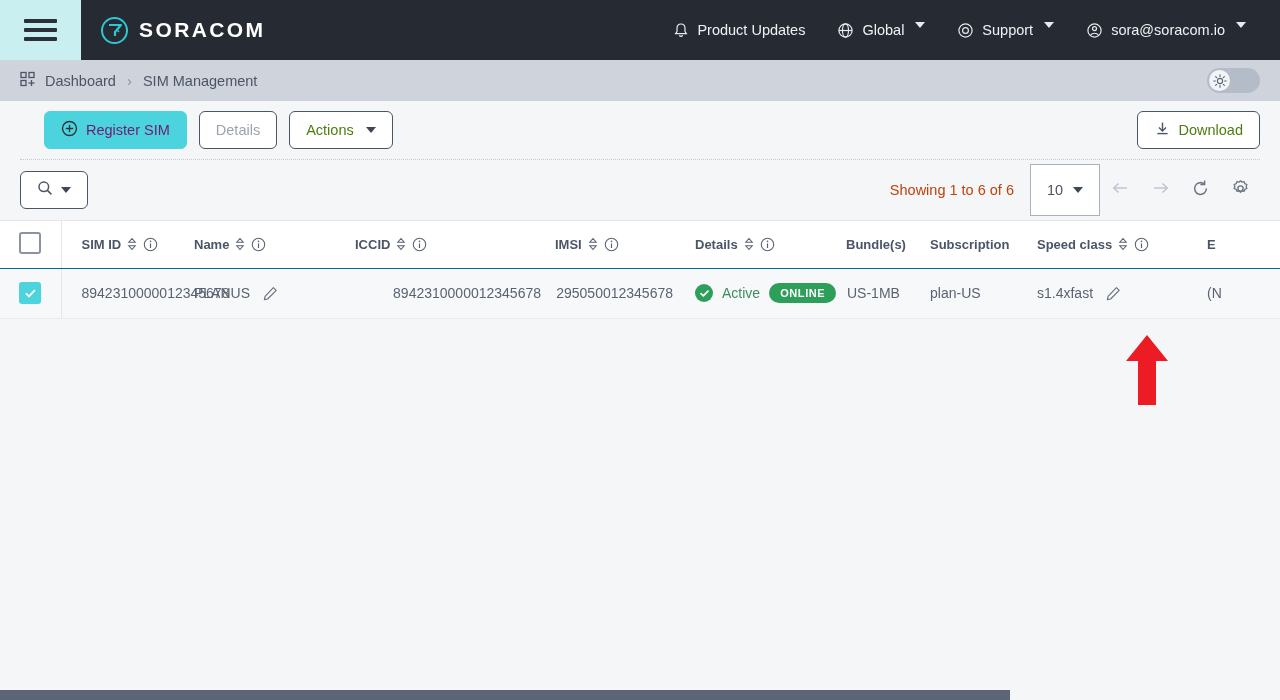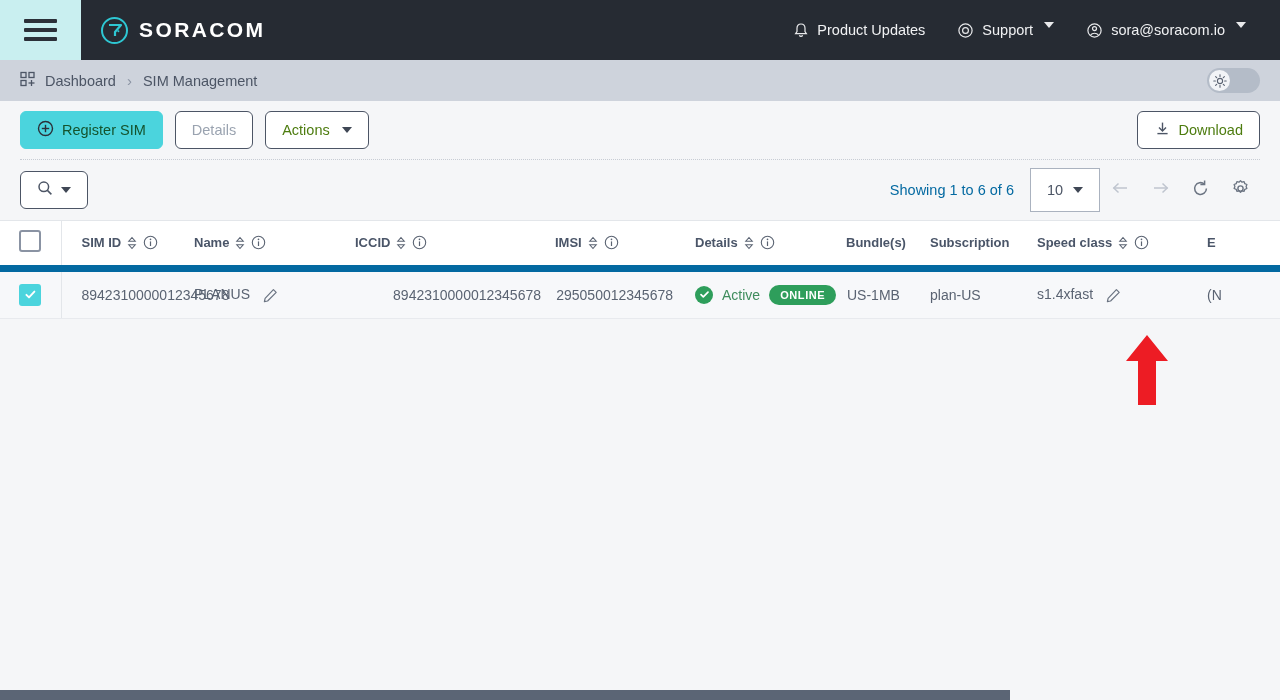--- a/index.html
+++ b/index.html
@@ -101,22 +101,23 @@
     height: 58px; padding: 0 20px;
   }
   .btn {
     height: 38px; border-radius: 6px;
     display: inline-flex; align-items: center; gap: 8px;
     padding: 0 16px; font-size: 14.5px; cursor: pointer;
     border: 1.6px solid #4c5565; background: #ffffff;
     color: #4d7c0f; white-space: nowrap;
   }
   .btn-primary {
-    background: #4bd4dd; border-color: #4bd4dd; color: #14532d;
+    background: #4bd4dd; border-color: #4bd4dd; color: #701a75;
     font-weight: 400;
+    margin-left: 24px;
   }
   .btn-disabled { color: #9aa3b0; border-color: #4c5565; cursor: default; }
   .btn .caret-dk {
     width: 0; height: 0; margin-left: 4px;
     border-left: 5px solid transparent;
     border-right: 5px solid transparent;
     border-top: 6px solid #3f4755;
   }
   .spacer { flex: 1; }
   .tb-gap { width: 12px; }
@@ -131,24 +132,24 @@
     display: flex; align-items: center;
     height: 60px; padding: 0 20px;
   }
   .searchbtn {
     width: 68px; height: 38px; border-radius: 6px;
     border: 1.6px solid #4c5565; background: #fff;
     display: flex; align-items: center; justify-content: center; gap: 8px;
     cursor: pointer;
   }
   .showing {
-    color: #0369a1; font-size: 14.5px; margin-right: 16px;
+    color: #c2410c; font-size: 14.5px; margin-right: 16px;
   }
   .pagesize {
-    width: 70px; height: 44px; border: 1.4px solid #aab2bf;
+    width: 70px; height: 52px; border: 1.4px solid #aab2bf;
     background: #fff; display: flex; align-items: center;
     justify-content: center; gap: 10px; cursor: pointer;
     color: #4c5565; font-size: 14.5px;
   }
   .pagesize .caret-dk {
     width: 0; height: 0;
     border-left: 5px solid transparent;
     border-right: 5px solid transparent;
     border-top: 6px solid #3f4755;
   }
@@ -168,21 +169,21 @@
     table-layout: fixed;
     width: 1460px;
     background: #ffffff;
   }
   table.simtable th {
     background: #ffffff;
     color: #4a5568; font-size: 13px; font-weight: bold;
     padding: 0 0 0 0; height: 47px;
     vertical-align: middle;
     text-align: left;
-    border-bottom: 7px solid #0369a1;
+    border-bottom: 1px solid #0369a1;
     white-space: nowrap;
   }
   table.simtable td {
     background: #f7f8fa;
     color: #5a6372; font-size: 14px;
     height: 50px; vertical-align: middle;
     white-space: nowrap;
     border-bottom: 1px solid #e8eaee;
   }
   .th-inner {
@@ -269,20 +270,31 @@
     <div class="nav-item">
       <span class="nav-ico">
         <svg width="16" height="17" viewBox="0 0 16 17">
           <path d="M8 2 C5.5 2 4 3.8 4 6.3 L4 9.5 L2.6 11.6 L13.4 11.6 L12 9.5 L12 6.3 C12 3.8 10.5 2 8 2 Z" fill="none" stroke="#e9eaec" stroke-width="1.2"></path>
           <path d="M6.4 13.2 a1.7 1.7 0 0 0 3.2 0" fill="none" stroke="#e9eaec" stroke-width="1.2"></path>
         </svg>
       </span>
       <span>Product Updates</span>
     </div>
 
+    <div class="nav-item">
+      <span class="nav-ico">
+        <svg width="17" height="17" viewBox="0 0 17 17">
+          <circle cx="8.5" cy="8.5" r="6.6" fill="none" stroke="#e9eaec" stroke-width="1.2"></circle>
+          <ellipse cx="8.5" cy="8.5" rx="3" ry="6.6" fill="none" stroke="#e9eaec" stroke-width="1.2"></ellipse>
+          <line x1="1.9" y1="8.5" x2="15.1" y2="8.5" stroke="#e9eaec" stroke-width="1.2"></line>
+        </svg>
+      </span>
+      <span>Global</span>
+      <span class="caret"></span>
+    </div>
 
     <div class="nav-item">
       <span class="nav-ico">
         <svg width="17" height="17" viewBox="0 0 17 17">
           <circle cx="8.5" cy="8.5" r="6.6" fill="none" stroke="#e9eaec" stroke-width="1.2"></circle>
           <circle cx="8.5" cy="8.5" r="2.9" fill="none" stroke="#e9eaec" stroke-width="1.2"></circle>
         </svg>
       </span>
       <span>Support</span>
       <span class="caret"></span>

